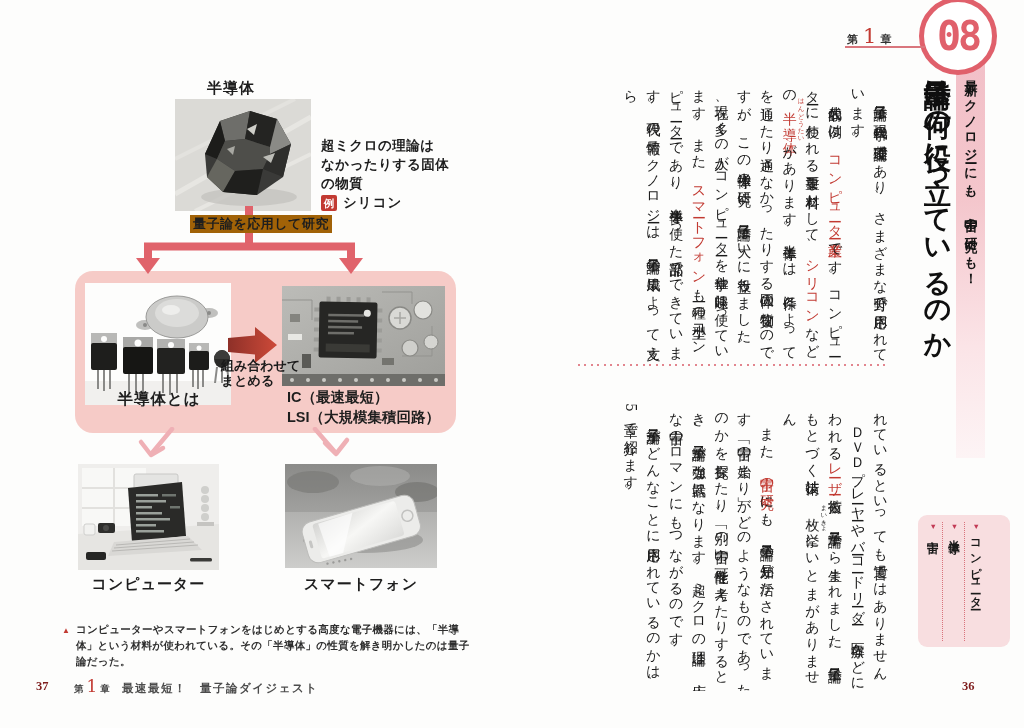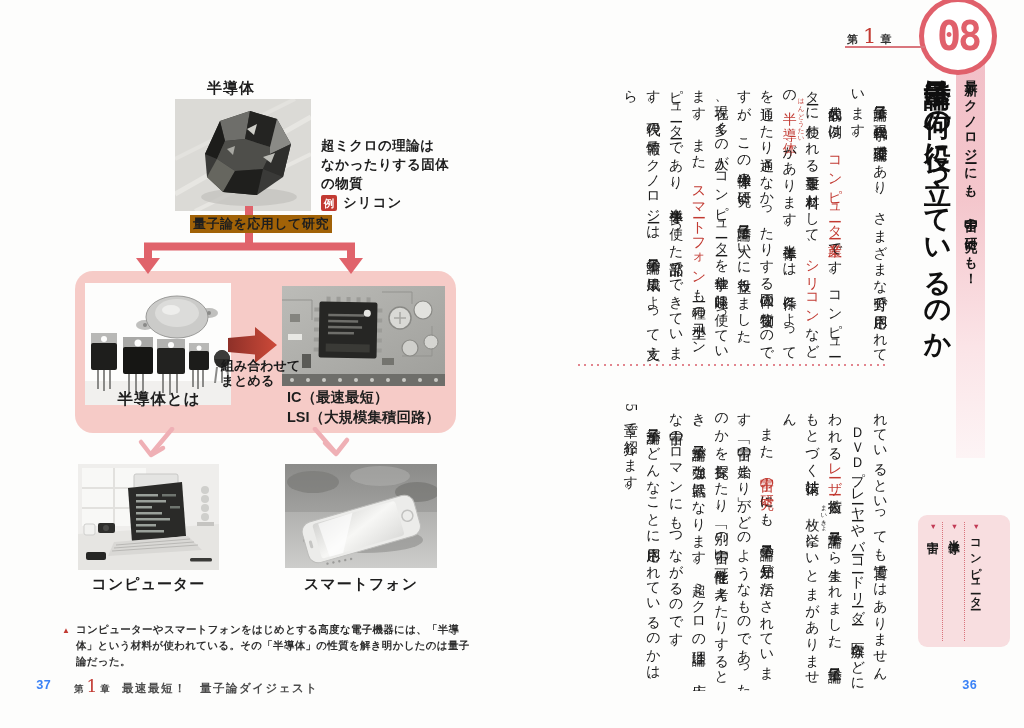--- a/index.html
+++ b/index.html
@@ -44,21 +44,21 @@
   .point-item{width:21.5px;display:flex;justify-content:center;}
   .point-item + .point-item{border-right:1.5px dotted #d9737c;}
   .point-item .vtext{font-size:11.5px;font-weight:bold;color:#1a1a1a;letter-spacing:1px;}
   .point-item .tri{color:#c23a55;font-size:7.5px;letter-spacing:0;}
   .body-block{font-size:14px;line-height:22.7px;letter-spacing:0.8px;white-space:pre-wrap;overflow:hidden;}
   .body-upper{left:78px;top:80px;width:302px;height:284px;}
   .body-lower{left:78px;top:403px;width:302px;height:288px;}
   ruby rt{font-size:6.5px;letter-spacing:0;}
   .dotted-divider{left:66px;top:364px;width:312px;height:2px;
     background:repeating-linear-gradient(to right,var(--dotted-line-pink) 0 2px,transparent 2px 6.5px);}
-  .page-num{font-family:Liberation Mono, monospace;font-weight:bold;font-size:12.5px;color:#3b82f6;}
+  .page-num{font-family:Liberation Serif, serif;font-weight:bold;font-size:12.5px;color:#7f1d1d;}
   .page-num-right{left:450px;top:679px;}
   
   .semicon-label{left:195px;top:79px;width:72px;text-align:center;font-size:15px;letter-spacing:1px;}
   .photo{position:absolute;overflow:hidden;}
   .silicon-photo{left:175px;top:99px;width:136px;height:112px;}
   .desc-text{left:321px;top:136px;width:152px;font-size:13.5px;line-height:19px;white-space:pre-line;letter-spacing:0.5px;}
   .example-row{left:321px;top:194px;display:flex;align-items:center;}
   .example-badge{display:inline-block;width:16px;height:16px;background:var(--accent-red);color:#fff;
     font-size:10.5px;line-height:16px;text-align:center;border-radius:2px;margin-right:6px;font-weight:bold;}
   .example-value{font-size:13.5px;font-weight:bold;color:#1e1e1e;letter-spacing:1px;}

